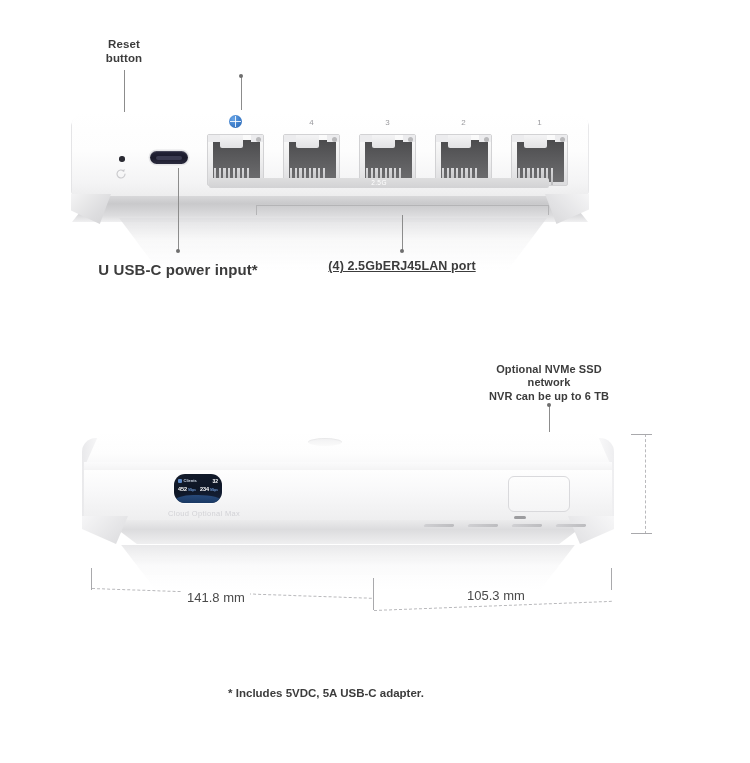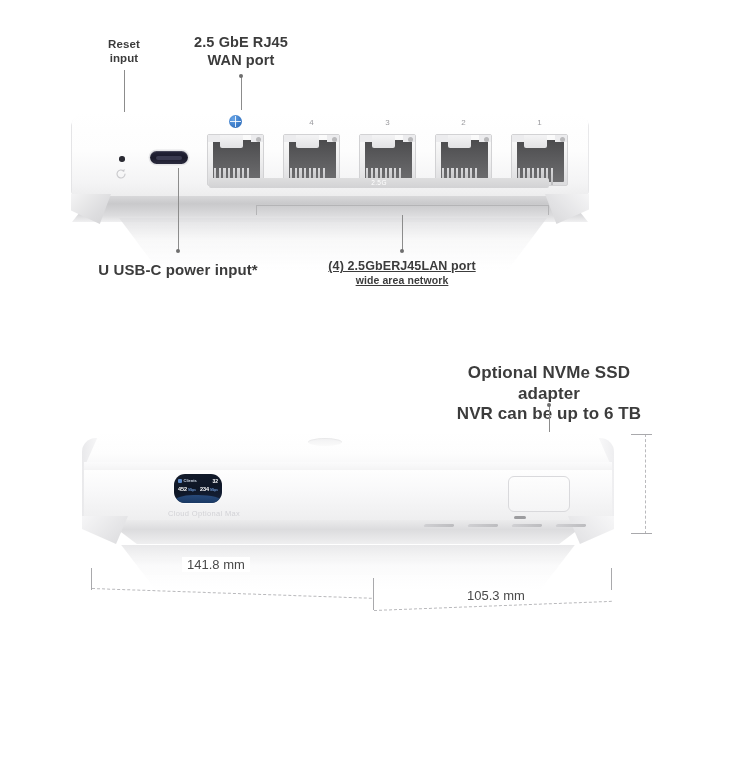--- a/index.html
+++ b/index.html
@@ -486,28 +486,24 @@
     font-weight: bold;
   }
 </style>
 </head>
 <body>
 
 <div id="page">
 
   <div class="anno" style="left:84px; top:37px; width:80px; font-size:11.5px;">
     <span>Reset</span><br>
-    <span>input</span>
+    <span>button</span>
   </div>
   <div class="leader" style="left:124px; top:70px; height:86px;"></div>
 
-  <div class="anno" style="left:170px; top:34px; width:142px; font-size:14.5px;">
-    <span>2.5 GbE RJ45</span><br>
-    <span>WAN port</span>
-  </div>
   <div class="leader" style="left:241px; top:76px; height:34px;"></div>
   <div class="leader-dot" style="left:239px; top:74px;"></div>
 
   <div id="top-device">
     <div class="dev-leftwrap"></div>
     <div class="dev-rightwrap"></div>
     <div class="dev-face"></div>
     <div class="dev-bevel"></div>
     <div class="dev-bevel-left"></div>
     <div class="dev-bevel-right"></div>
@@ -643,26 +639,25 @@
   <div class="leader-dot" style="left:176px; top:249px;"></div>
   <div class="anno" style="left:98px; top:261px; width:160px; font-size:15px;">
     <span>U</span>
     <span>USB-C power input*</span>
   </div>
 
   <div class="leader" style="left:402px; top:215px; height:36px;"></div>
   <div class="leader-dot" style="left:400px; top:249px;"></div>
   <div class="anno" style="left:292px; top:259px; width:220px; font-size:12.5px;text-decoration:underline;">
     <span>(4) 2.5GbERJ45LAN port</span>
-    <span class="sub">wide area network</span>
   </div>
 
-  <div class="anno" style="left:442px; top:363px; width:214px; font-size:17px;">
+  <div class="anno" style="left:442px; top:363px; width:214px; font-size:11px;">
     <span>Optional NVMe SSD</span><br>
-    <span>adapter</span><br>
+    <span>network</span><br>
     <span>NVR can be up to 6 TB</span>
   </div>
   <div class="leader" style="left:549px; top:405px; height:71px;"></div>
   <div class="leader-dot" style="left:547px; top:403px;"></div>
 
   <div id="bot-device">
     <div class="box-left"></div>
     <div class="box-right"></div>
     <div class="box-top"></div>
     <div class="top-dimple"></div>
@@ -710,21 +705,22 @@
   <div class="box-reflection"></div>
 
   <div class="dim-dash-v" style="left:645px; top:434px; height:100px;"></div>
   <div class="dim-tick" style="left:631px; top:434px; width:28px; height:1px;"></div>
   <div class="dim-tick" style="left:631px; top:533px; width:28px; height:1px;"></div>
   <div class="dim-label" style="left:661px; top:493px;">30 mm</div>
 
   <div class="dim-dash-h" style="left:92px; top:588px; width:280px; transform:rotate(2.0deg); transform-origin:left center;"></div>
   <div class="dim-tick" style="left:91px; top:568px; width:1px; height:22px;"></div>
   <div class="dim-tick" style="left:373px; top:578px; width:1px; height:32px;"></div>
-  <div class="dim-label" style="left:182px; top:557px;">141.8 mm</div>
+  <div class="dim-label" style="left:182px; top:590px;">141.8 mm</div>
 
   <div class="dim-dash-h" style="left:374px; top:610px; width:238px; transform:rotate(-2.2deg); transform-origin:left center;"></div>
   <div class="dim-tick" style="left:373px; top:578px; width:1px; height:32px;"></div>
   <div class="dim-tick" style="left:611px; top:568px; width:1px; height:22px;"></div>
   <div class="dim-label" style="left:462px; top:588px;">105.3 mm</div>
 
+  <div class="footnote" style="left:0; top:687px;">* Includes 5VDC, 5A USB-C adapter.</div>
 
 </div>
 
 </body></html>

